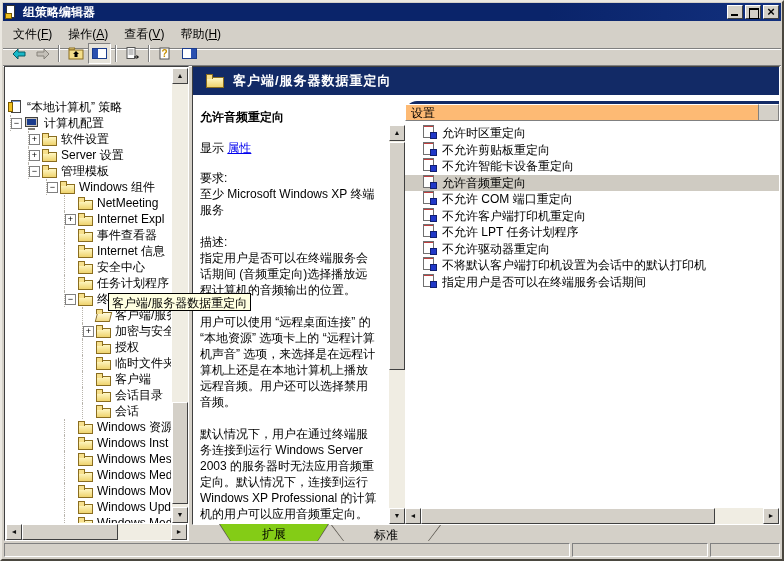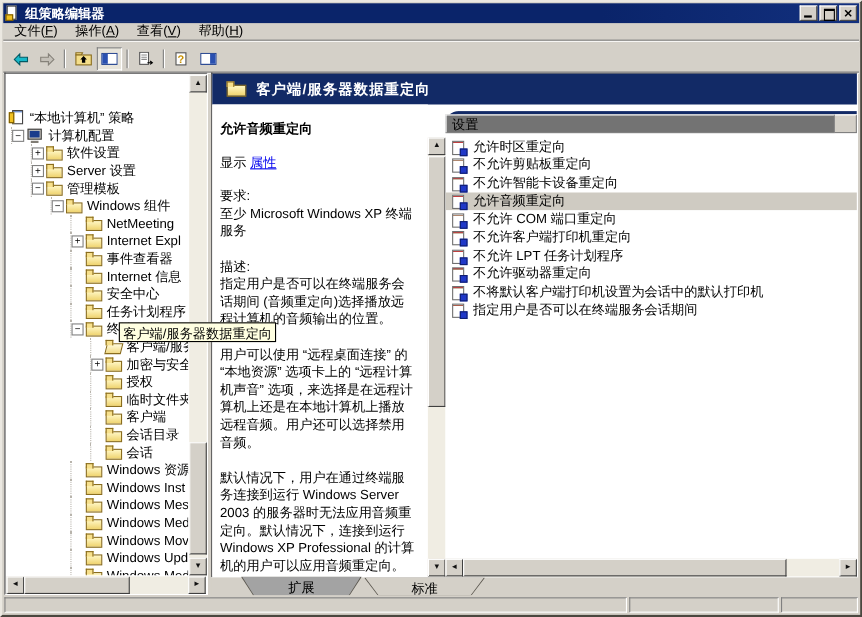--- a/index.html
+++ b/index.html
@@ -16,21 +16,21 @@
   .app-icon i { position:absolute; left:1px; top:0; width:9px; height:13px; background:#fff; border:1px solid #333; }
   .app-icon b { position:absolute; left:0; top:8px; width:7px; height:6px; background:#F0C020; border:1px solid #7A5A00; }
   .winbtns { margin-left:auto; display:flex; gap:2px; }
   .winbtn { width:16px; height:14px; background:#D4D0C8; border:1px solid; border-color:#fff #404040 #404040 #fff;
     position:relative; cursor:default; }
   .winbtn.min::after { content:""; position:absolute; left:3px; bottom:2px; width:7px; height:2px; background:#000; }
   .winbtn.max::after { content:""; position:absolute; left:3px; top:2px; width:8px; height:8px; border:1px solid #000; border-top-width:2px; }
   .winbtn.close::after { content:"×"; position:absolute; left:0; right:0; top:-2px; text-align:center; font-size:13px; font-weight:bold; color:#000; }
 
   
-  #menubar { position:absolute; top:19px; left:1px; right:1px; height:16px; display:flex; align-items:center;
+  #menubar { position:absolute; top:19px; left:1px; right:1px; height:28px; display:flex; align-items:center;
     border-bottom:1px solid #808080; box-shadow:0 1px 0 #fff; padding-left:2px; }
   .menu-item { padding:2px 8px; }
   .mkey { text-decoration:underline; }
 
   
   #toolbar { position:absolute; top:40px; left:1px; right:1px; height:24px; display:flex; align-items:center;
     border-bottom:1px solid #808080; box-shadow:0 1px 0 #fff; padding-left:4px; gap:1px; }
   .tbtn { width:23px; height:21px; display:flex; align-items:center; justify-content:center; }
   .tbtn.pressed { border:1px solid; border-color:#808080 #fff #fff #808080; background:#E7E4DB; }
   .tsep { width:2px; height:17px; border-left:1px solid #808080; border-right:1px solid #fff; margin:0 3px; }
@@ -85,34 +85,34 @@
     padding:14px 10px 0 7px; line-height:16px; overflow:hidden; }
   .d-title { font-weight:bold; margin-bottom:15px; }
   .d-show { margin-bottom:14px; }
   .d-show a { color:#0000EE; text-decoration:underline; }
   .d-req { margin-bottom:16px; }
   #desc-paras p { margin:0 0 16px 0; }
   #desc-scroll { left:196px; top:58px; bottom:0; }
   #list-col { position:absolute; left:212px; right:0; top:34px; bottom:0; background:#fff;
     border-top:3px solid #122A66; border-top-left-radius:12px; }
   #list-header { position:absolute; left:0; right:0; top:0; height:17px; display:flex; }
-  .hdr-cell { width:354px; background:#737373; border:1px solid; border-color:#fff #808080 #808080 #fff; padding:0 5px; }
+  .hdr-cell { width:354px; background:#fdba74; border:1px solid; border-color:#fff #808080 #808080 #fff; padding:0 5px; }
   .hdr-fill { flex:1; background:#D4D0C8; border:1px solid; border-color:#fff #808080 #808080 #fff; border-left:none; }
   #list-rows { position:absolute; left:0; right:0; top:17px; bottom:16px; overflow:hidden; padding-top:4px; }
-  .lrow { height:16.5px; display:flex; align-items:flex-end; gap:5px; padding-left:6px; white-space:nowrap; }
+  .lrow { height:16.5px; display:flex; align-items:flex-start; gap:5px; padding-left:18px; white-space:nowrap; }
   .lrow.selected { background:#CFCBC2; }
   #list-hscroll { left:0; right:0; bottom:0; }
 
   
   #tabs { position:absolute; left:190px; right:2px; top:523px; height:20px; background:#D4D0C8; display:flex; padding-left:27px; }
   .tab-o { position:relative; height:17px; margin-right:2px; clip-path:polygon(0 0,100% 0,calc(100% - 13px) 100%,13px 100%); background:#58544C; }
   .tab { position:absolute; left:1px; right:1px; top:0; bottom:1px; clip-path:polygon(0 0,100% 0,calc(100% - 12px) 100%,12px 100%);
     background:#D4D0C8; text-align:center; padding-top:2px; }
   .tab-o.active { margin-top:-1px; height:20px; }
-  .tab-o.active .tab { background:#a3a3a3; }
+  .tab-o.active .tab { background:#84cc16; }
 
   
   #statusbar { position:absolute; left:1px; right:1px; bottom:1px; height:17px; display:flex; gap:2px; padding:2px 1px 1px 1px; background:#D4D0C8; }
   .spane { border:1px solid; border-color:#808080 #fff #fff #808080; height:14px; }
   .spane.p1 { width:566px; } .spane.p2 { width:136px; } .spane.p3 { flex:1; }
 
   
   #tree-tooltip { position:absolute; left:106px; top:291px; height:18px; background:#FFFFE1; border:1px solid #000;
     padding:1px 3px 0 3px; z-index:60; white-space:nowrap; }
 

